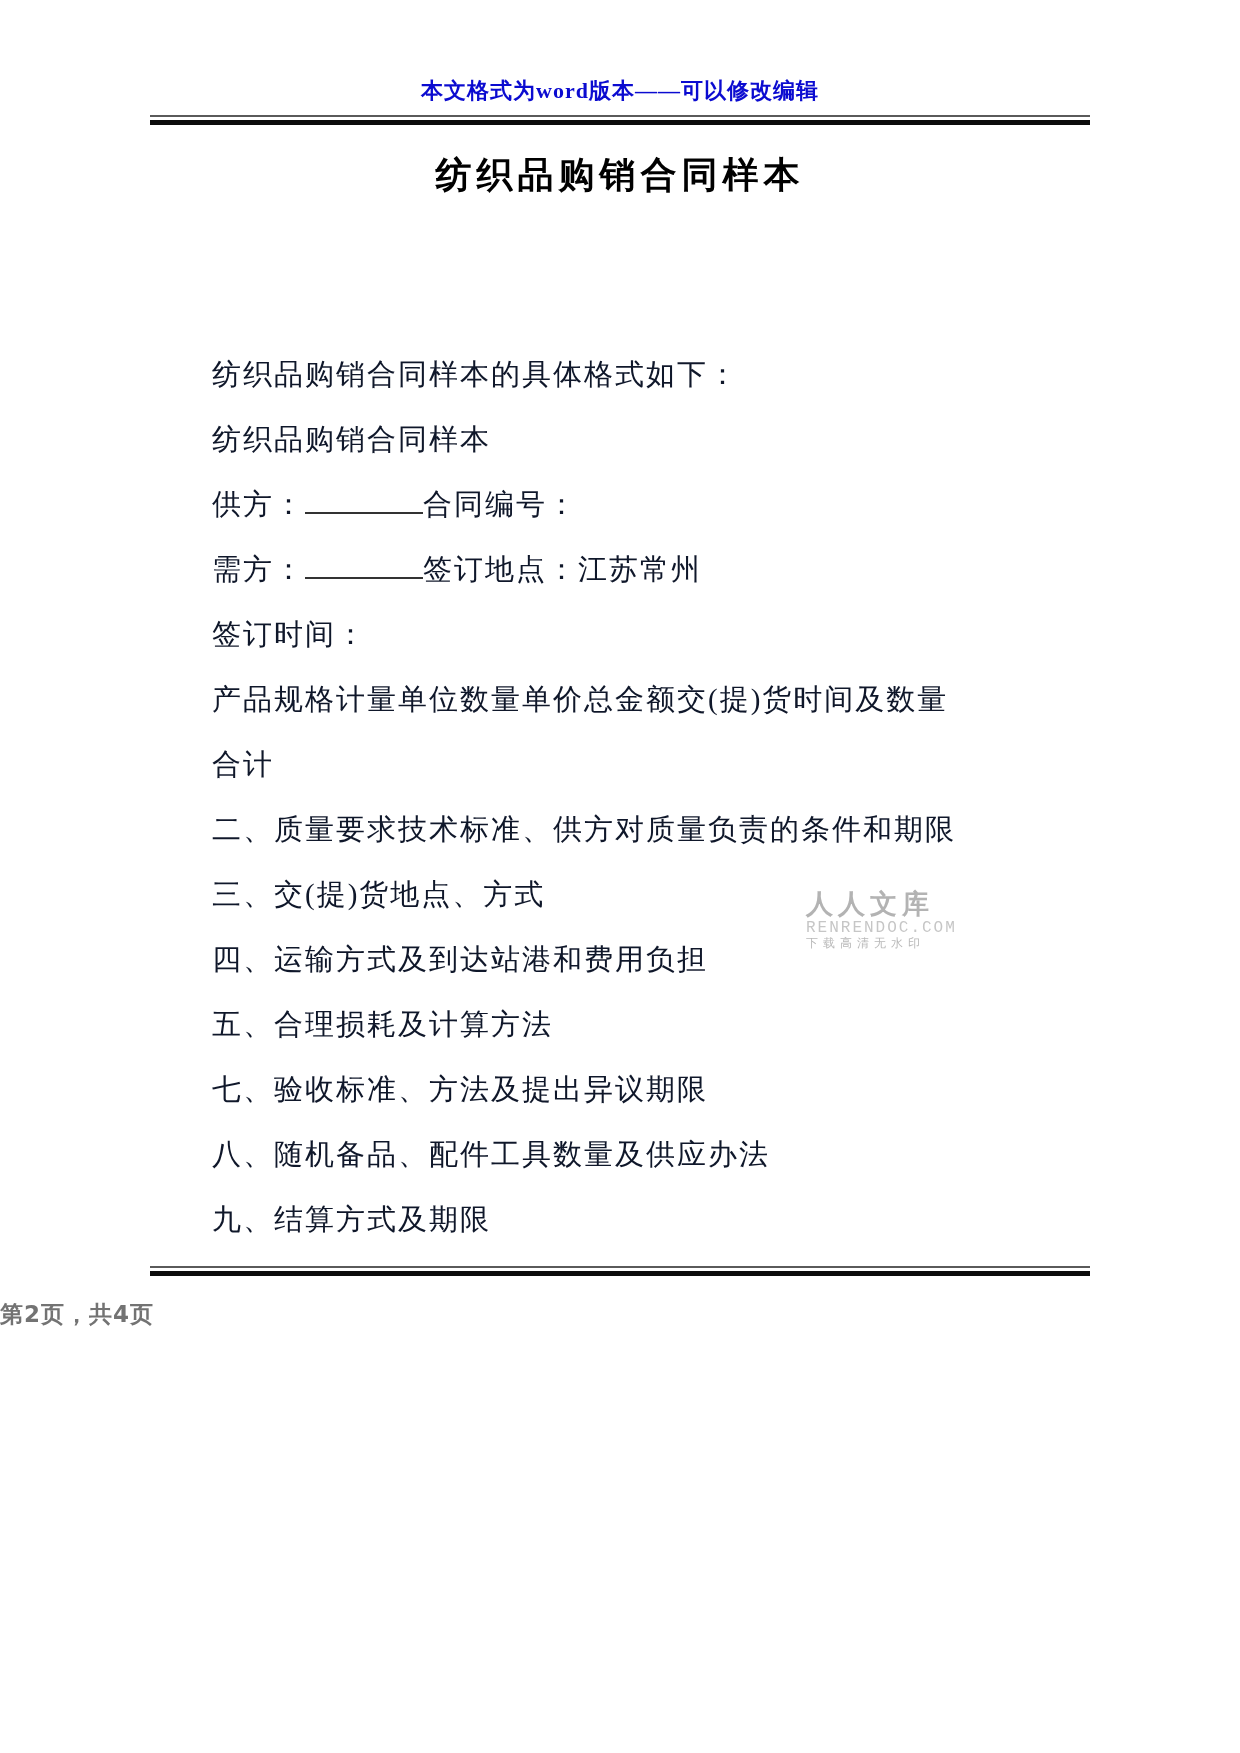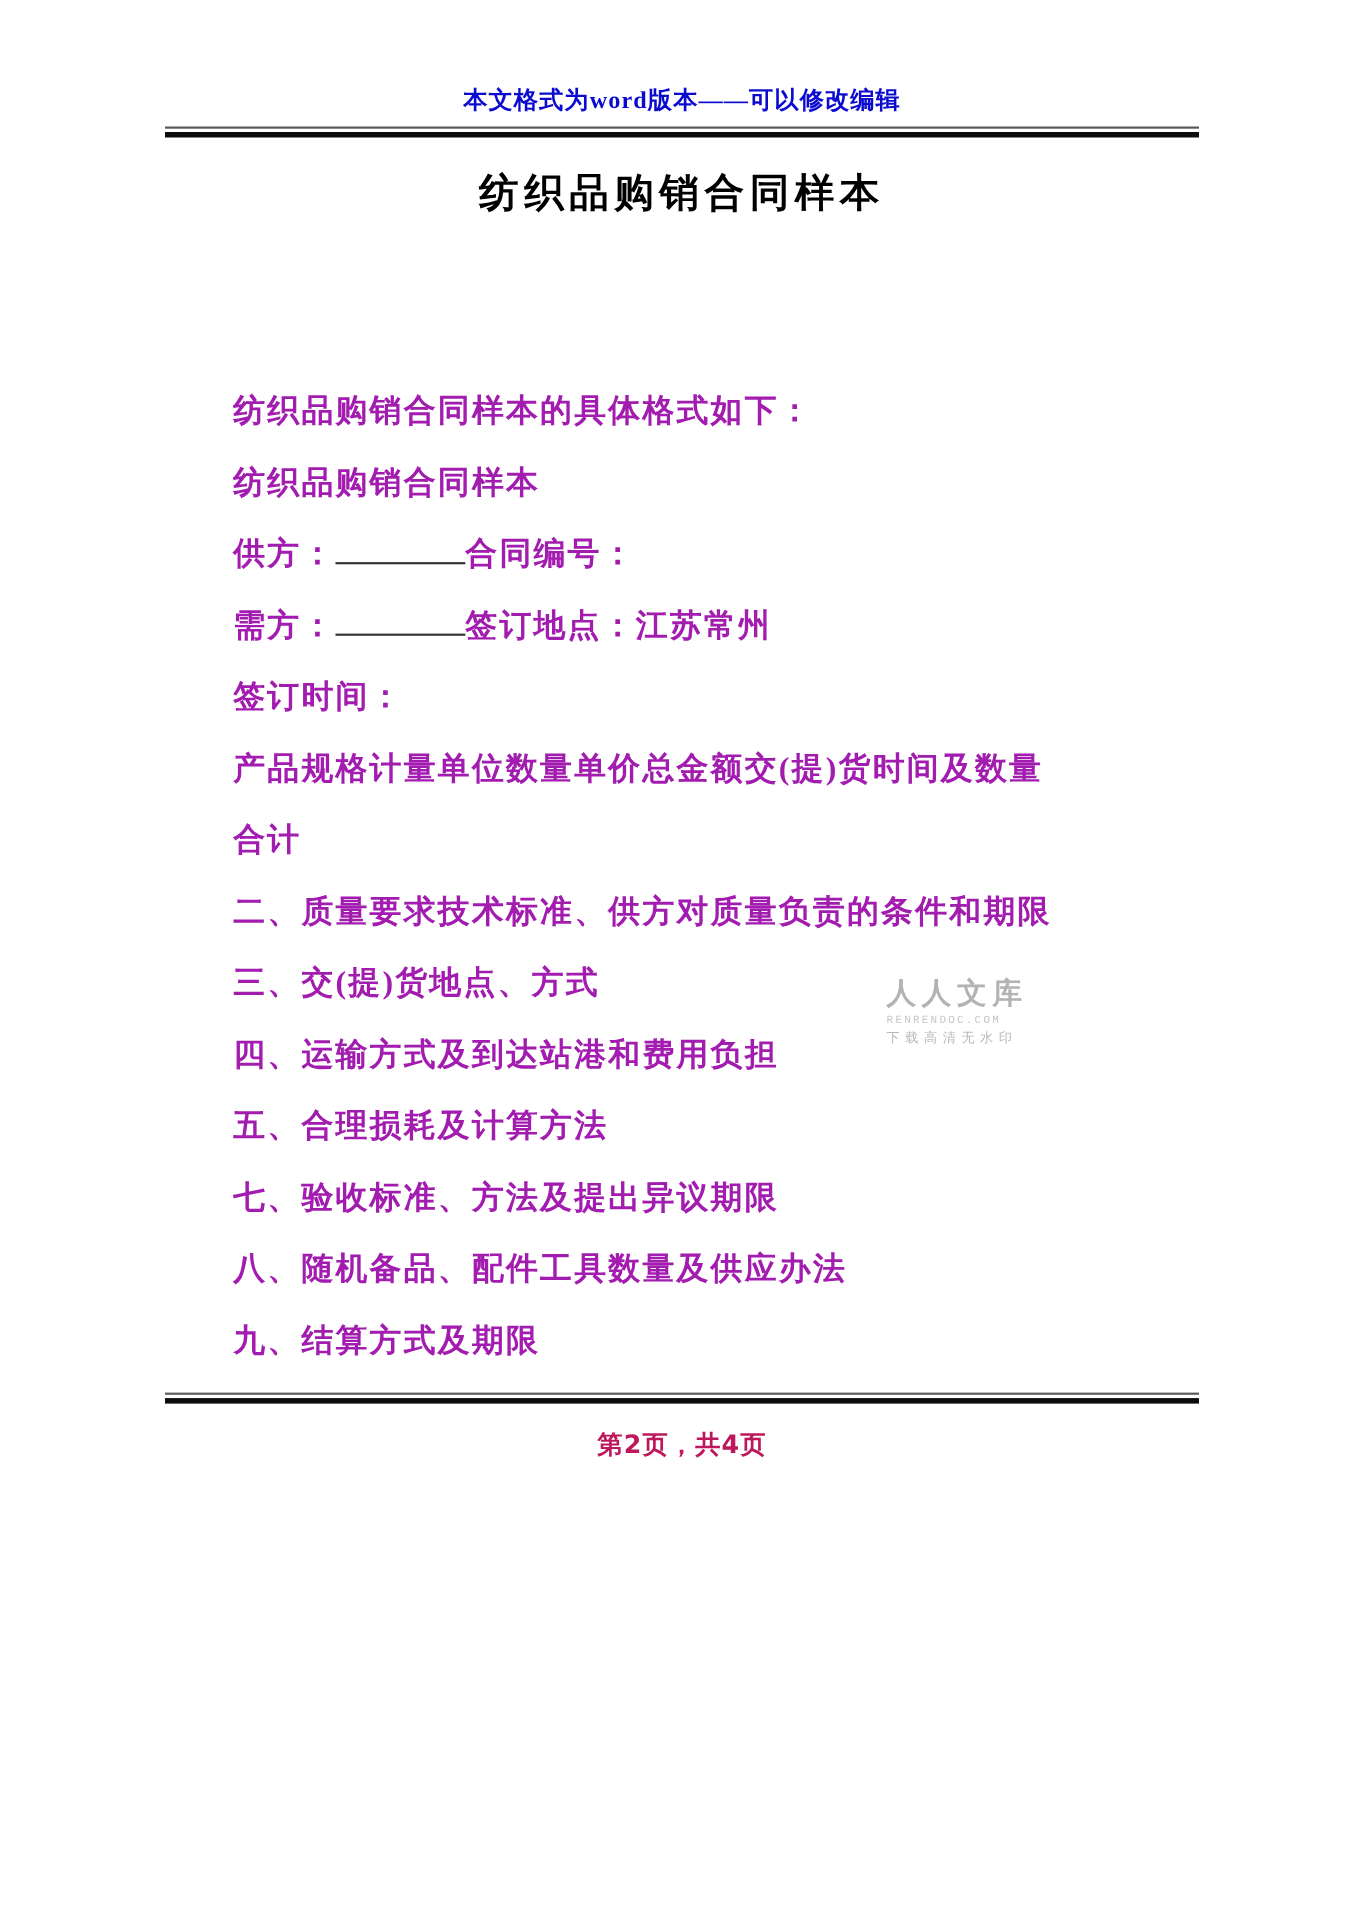--- a/index.html
+++ b/index.html
@@ -47,40 +47,38 @@
   .content {
     margin: 145px 148px 0 150px;
     text-align: justify;
   }
   .content p {
     margin: 0;
     font-size: 29px;
     line-height: 65px;
     letter-spacing: 2px;
     text-indent: 62px;
-    color: #a21caf;
-    font-weight: bold;
+    color: #0f172a;
   }
   .blank {
     display: inline-block;
     width: 118px;
     height: 1.02em;
     border-bottom: 2px solid #333333;
     letter-spacing: 0;
   }
 
   
   .rule-bottom { margin-top: 14px; }
   .page-footer {
     margin-top: 23px;
-    text-align: center;
     font-size: 23px;
     line-height: 30px;
     font-weight: bold;
-    color: #be185d;
+    color: #737373;
     font-family: "DejaVu Sans", "Liberation Sans", sans-serif;
     letter-spacing: 1px;
   }
 
   
   .watermark {
     position: absolute;
     left: 806px;
     top: 864px;
     width: 150px;
@@ -91,21 +89,21 @@
   .wm-brand {
     font-size: 27px;
     line-height: 30px;
     font-weight: bold;
     letter-spacing: 5px;
     color: #b3b3b3;
     white-space: nowrap;
   }
   .wm-domain {
     margin-top: 1px;
-    font-size: 10px;
+    font-size: 16px;
     line-height: 13px;
     letter-spacing: 2px;
     color: #c6c6c6;
     white-space: nowrap;
   }
   .wm-tagline {
     margin-top: 2px;
     font-size: 12px;
     line-height: 14px;
     letter-spacing: 5px;

